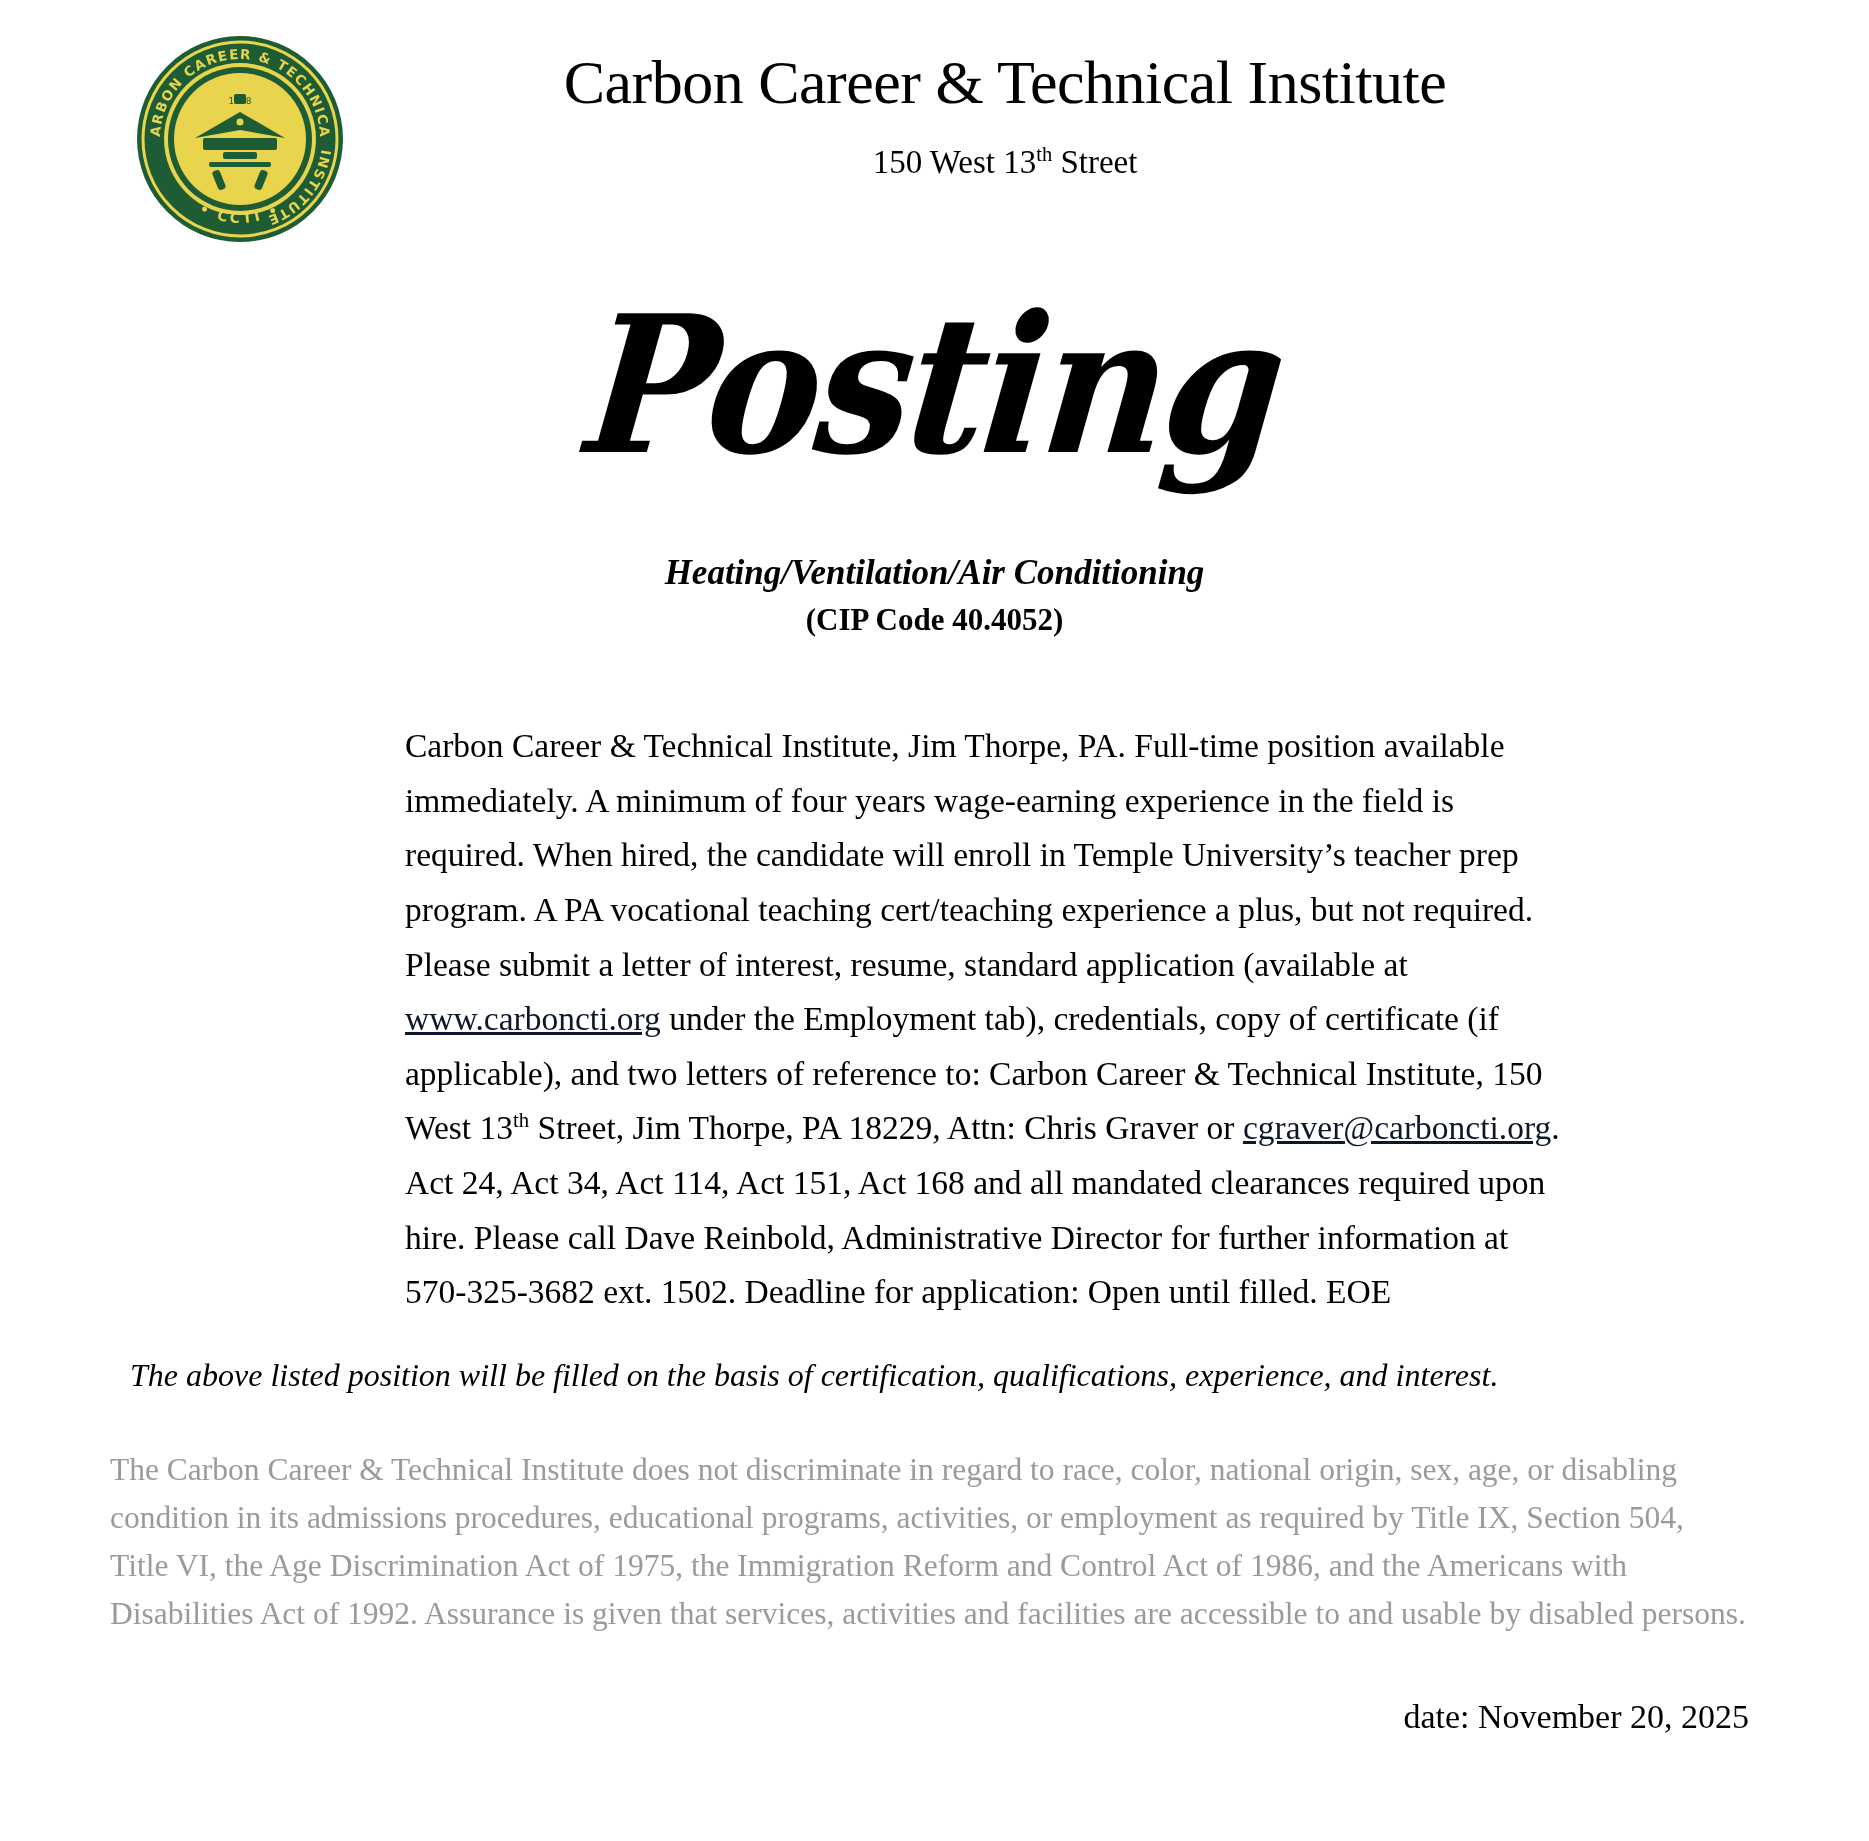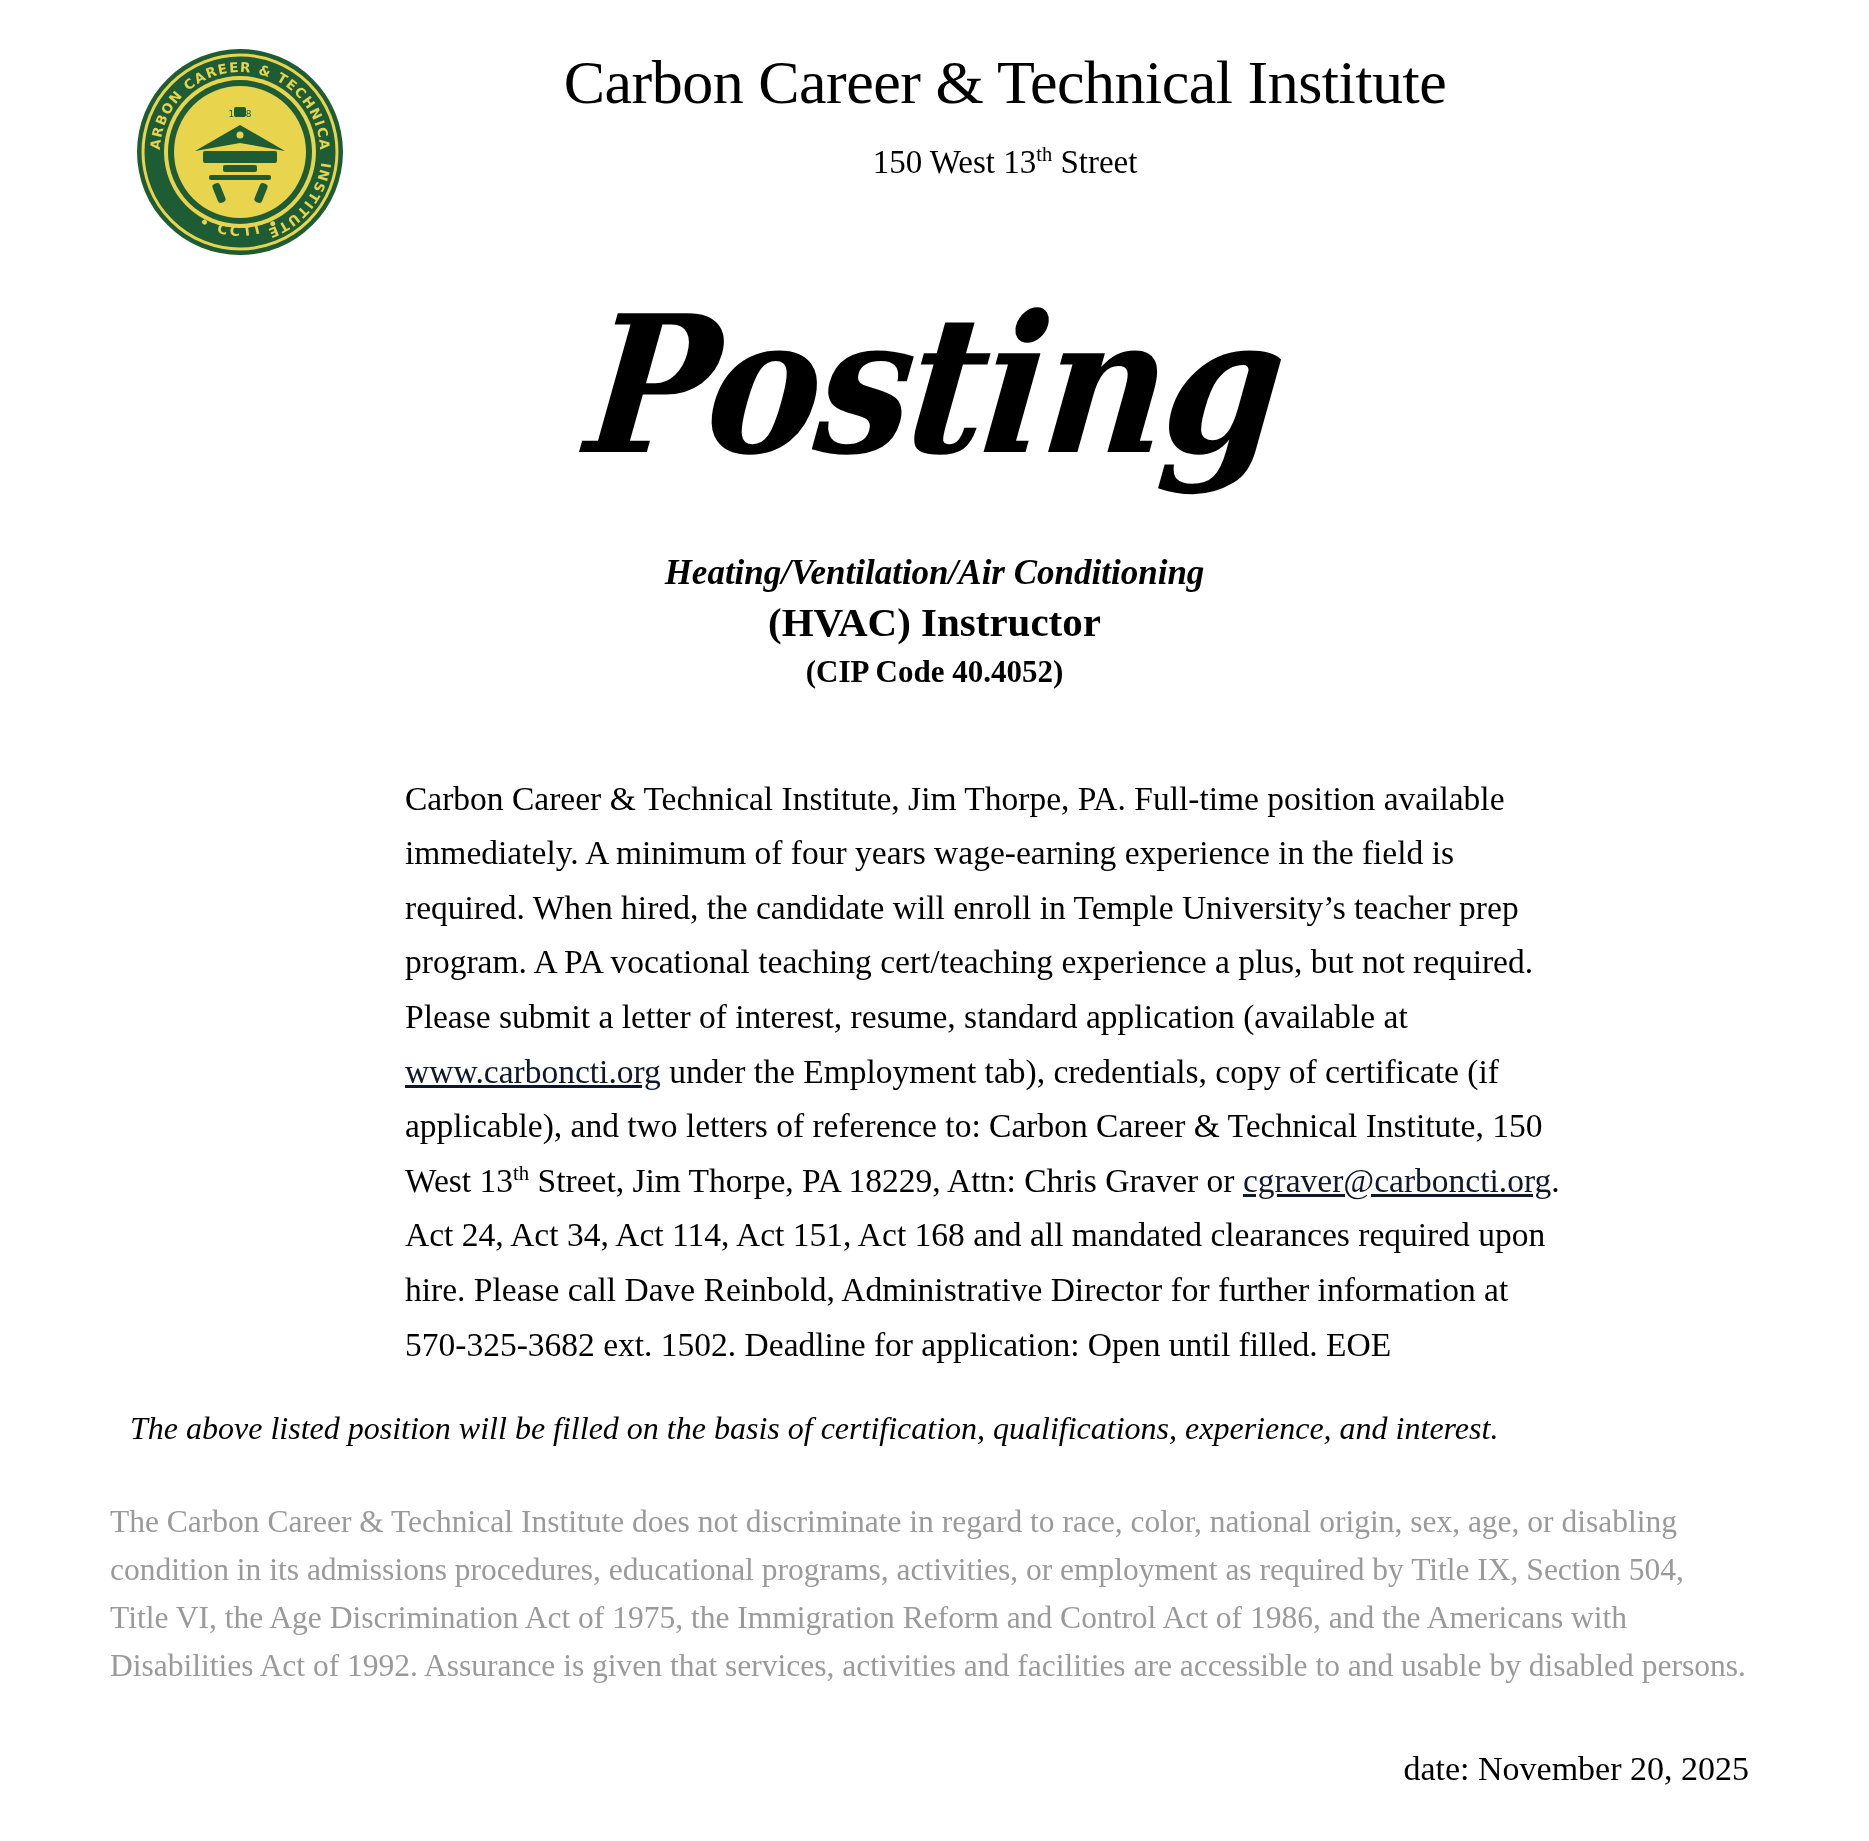--- a/index.html
+++ b/index.html
@@ -26,21 +26,21 @@
 
   
   .header {
     position: relative;
     height: 290px;
   }
 
   .logo {
     position: absolute;
     left: 25px;
-    top: 47px;
+    top: 34px;
     width: 210px;
     height: 210px;
   }
   .logo svg { display: block; }
 
   .header-text {
     position: absolute;
     left: 250px;
     top: 50px;
     width: 1290px;
@@ -198,21 +198,20 @@
       </div>
     </div>
   </div>
 
   <div class="posting-word">
     <span class="script">Posting</span>
   </div>
 
   <div class="title-block">
     <div class="title-line1">Heating/Ventilation/Air Conditioning</div>
-    <div class="title-line2">(HVAC) Instructor</div>
     <div class="title-line3">(CIP Code 40.4052)</div>
   </div>
 
   <div class="body-wrap">
     <p class="body-par"><span>Carbon Career &amp; Technical Institute, Jim Thorpe, PA.  Full-time position available immediately.  A minimum of four years wage-earning experience in the field is required. When hired, the candidate will enroll in Temple University’s teacher prep program.  A PA vocational teaching cert/teaching experience a plus, but not required.  Please submit a letter of interest, resume, standard application (available at </span><a class="link" href="#">www.carboncti.org</a><span> under the Employment tab), credentials, copy of certificate (if applicable), and two letters of reference to: Carbon Career &amp; Technical Institute, 150 West 13</span><span class="sup">th</span><span> Street, Jim Thorpe, PA  18229, Attn: Chris Graver or </span><a class="link" href="#">cgraver@carboncti.org</a><span>.  Act 24, Act 34, Act 114, Act 151, Act 168 and all mandated clearances required upon hire.  Please call Dave Reinbold, Administrative Director for further information at 570-325-3682 ext. 1502.  Deadline for application: Open until filled.  EOE</span></p>
   </div>
 
   <div class="note">The above listed position will be filled on the basis of certification, qualifications, experience, and interest.</div>
 
   <div class="disclaimer">The Carbon Career &amp; Technical Institute does not discriminate in regard to race, color, national origin, sex, age, or disabling condition in its admissions procedures, educational programs, activities, or employment as required by Title IX, Section 504, Title VI, the Age Discrimination Act of 1975, the Immigration Reform and Control Act of 1986, and the Americans with Disabilities Act of 1992. Assurance is given that services, activities and facilities are accessible to and usable by disabled persons.</div>

